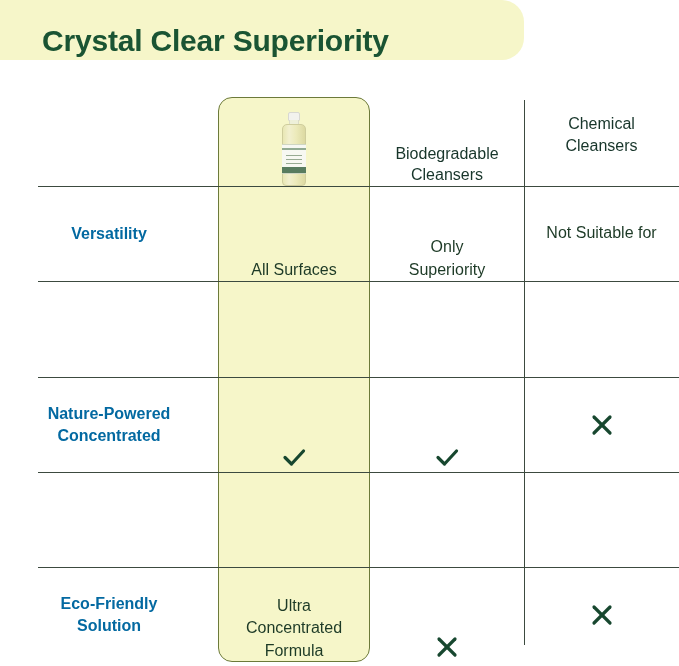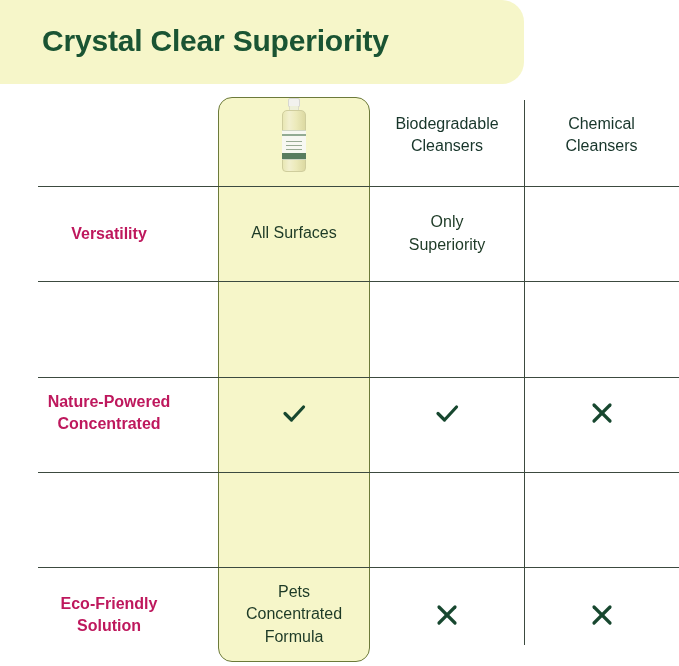--- a/index.html
+++ b/index.html
@@ -15,21 +15,21 @@
     overflow: hidden;
     -webkit-font-smoothing: antialiased;
   }
 
   
   #title-banner {
     position: absolute;
     left: 0;
     top: 0;
     width: 524px;
-    height: 84px;
+    height: 60px;
     background: #f6f6c9;
     border-radius: 0 22px 22px 0;
     box-sizing: border-box;
   }
   #page-title {
     position: absolute;
     left: 42px;
     top: 24px;
     font-size: 30px;
     font-weight: bold;
@@ -95,36 +95,38 @@
     justify-content: center;
     text-align: center;
     box-sizing: border-box;
     height: 100%;
   }
   .cell-label {
     width: 218px;
     padding: 0 14px;
     font-size: 16px;
     font-weight: bold;
-    color: #be185d;
+    color: #0369a1;
     line-height: 1.35;
   }
   .cell-product {
     width: 152px;
     padding: 0 10px;
     font-size: 16px;
     color: #1d3a26;
     line-height: 1.4;
+    align-items: flex-end;
   }
   .cell-bio {
     width: 154px;
     padding: 0 4px;
     font-size: 16px;
     color: #1d3a26;
     line-height: 1.4;
+    align-items: flex-end;
   }
   .cell-chem {
     width: 155px;
     padding: 0 22px;
     font-size: 16px;
     color: #1d3a26;
     line-height: 1.4;
   }
 
   
@@ -285,30 +287,31 @@
       </div>
     </div>
     <div class="cell cell-bio">
       <div>
         <div>Only</div>
         <div>Superiority</div>
       </div>
     </div>
     <div class="cell cell-chem">
       <div>
+        <div>Not Suitable for</div>
       </div>
     </div>
   </div>
 
   <div class="row-separator" style="top:197px"></div>
 
 
   <div class="row-separator" style="top:293px"></div>
 
-  <div class="table-row" style="top:281px;height:95px">
+  <div class="table-row" style="top:293px;height:95px">
     <div class="cell cell-label">
       <div>
         <div>Nature-Powered</div>
         <div>Concentrated</div>
       </div>
     </div>
     <div class="cell cell-product">
       <svg class="mark" viewBox="0 0 30 30">
         <path d="M6 15.5 L12.5 22 L24.5 9"></path>
       </svg>
@@ -333,21 +336,21 @@
 
   <div class="table-row" style="top:483px;height:95px">
     <div class="cell cell-label">
       <div>
         <div>Eco-Friendly</div>
         <div>Solution</div>
       </div>
     </div>
     <div class="cell cell-product">
       <div>
-        <div>Pets</div>
+        <div>Ultra</div>
         <div>Concentrated</div>
         <div>Formula</div>
       </div>
     </div>
     <div class="cell cell-bio">
       <svg class="mark" viewBox="0 0 30 30">
         <line x1="7" y1="7" x2="23" y2="23"></line>
         <line x1="23" y1="7" x2="7" y2="23"></line>
       </svg>
     </div>

